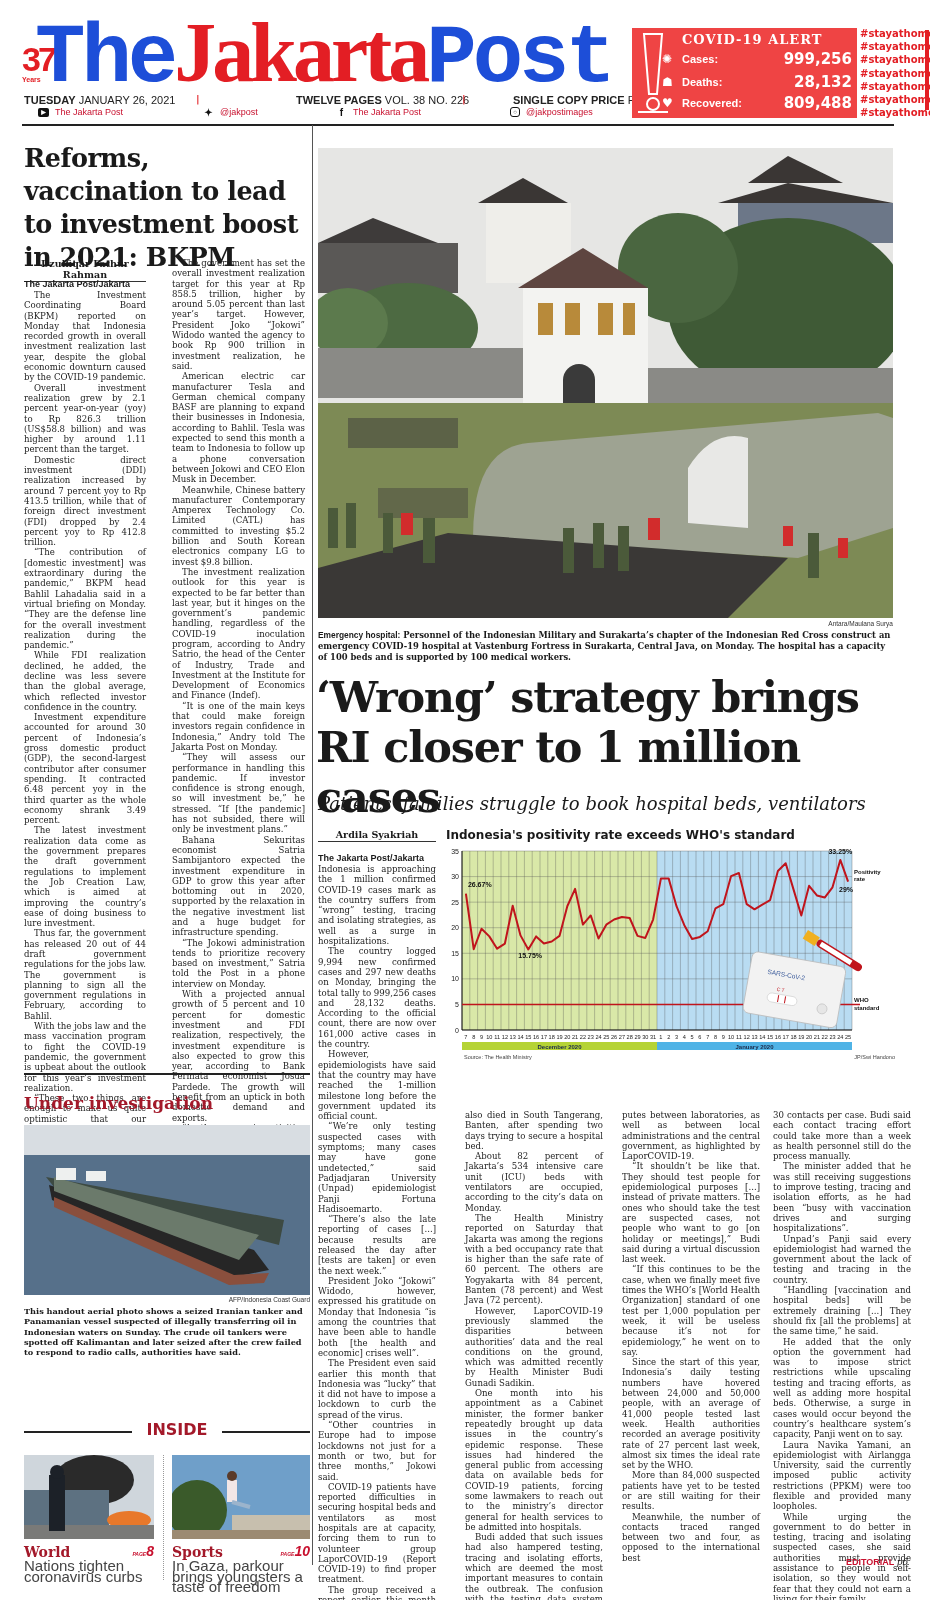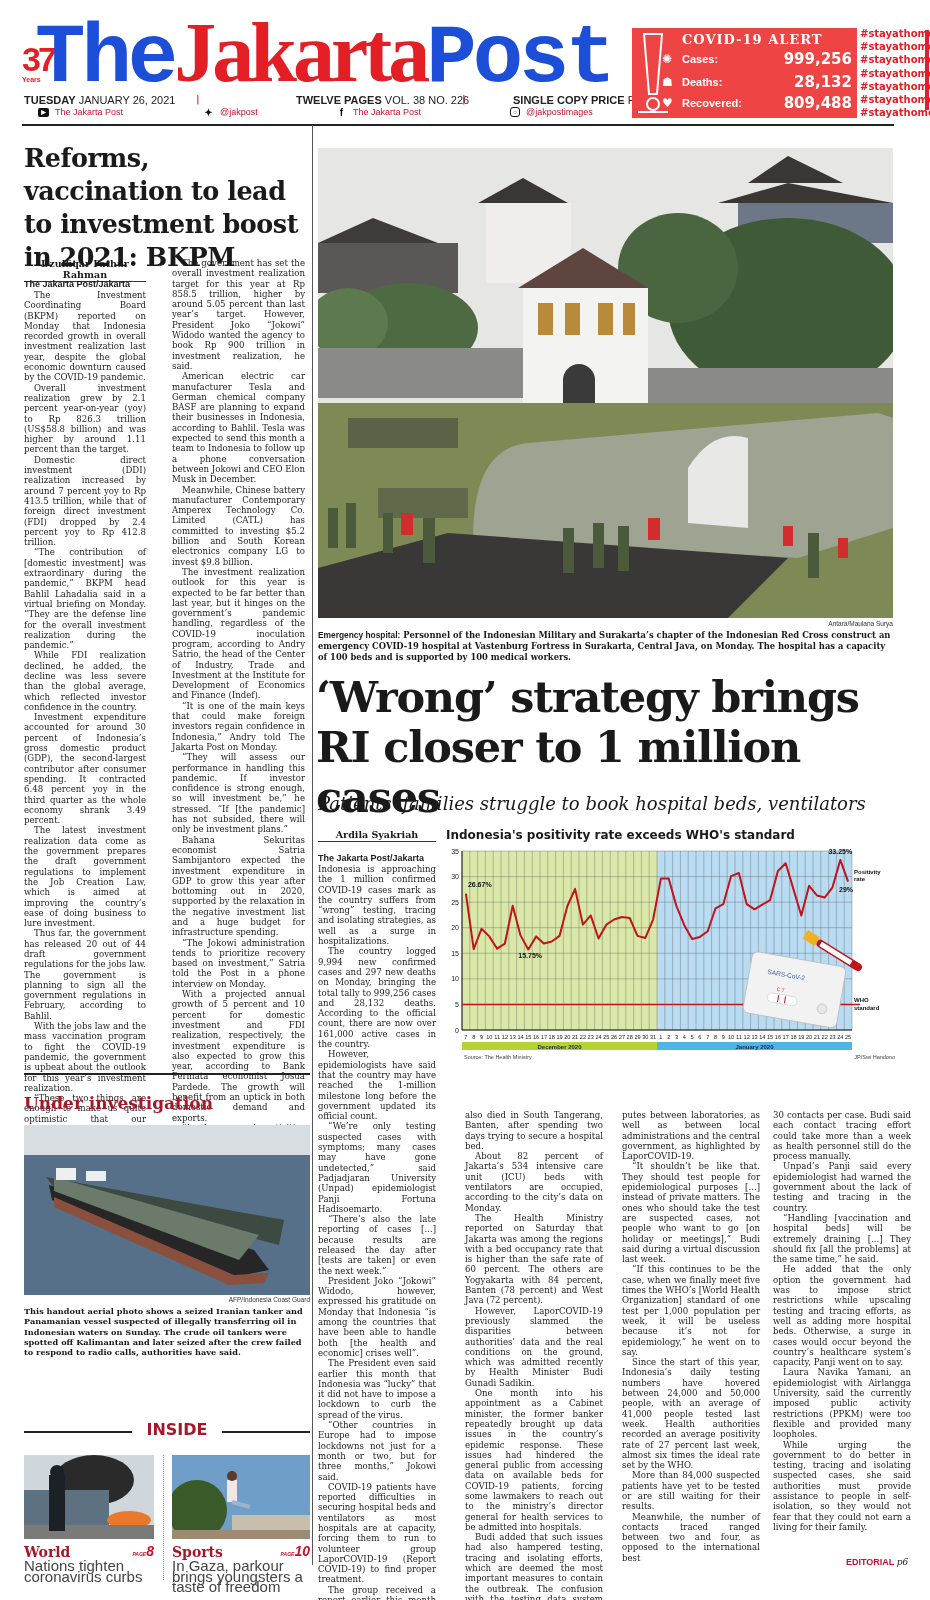--- a/index.html
+++ b/index.html
@@ -267,20 +267,21 @@
 <div class="abs body-col" style="left:622px; top:1110px; width:138px;">
   <p class="first">putes between laboratories, as well as between local administrations and the central government, as highlighted by LaporCOVID-19.</p>
   <p>“It shouldn’t be like that. They should test people for epidemiological purposes [...] instead of private matters. The ones who should take the test are suspected cases, not people who want to go [on holiday or meetings],” Budi said during a virtual discussion last week.</p>
   <p>“If this continues to be the case, when we finally meet five times the WHO’s [World Health Organization] standard of one test per 1,000 population per week, it will be useless because it’s not for epidemiology,” he went on to say.</p>
   <p>Since the start of this year, Indonesia’s daily testing numbers have hovered between 24,000 and 50,000 people, with an average of 41,000 people tested last week. Health authorities recorded an average positivity rate of 27 percent last week, almost six times the ideal rate set by the WHO.</p>
   <p>More than 84,000 suspected patients have yet to be tested or are still waiting for their results.</p>
   <p>Meanwhile, the number of contacts traced ranged between two and four, as opposed to the international best</p>
 </div>
 <div class="abs body-col" style="left:773px; top:1110px; width:138px;">
   <p class="first">30 contacts per case. Budi said each contact tracing effort could take more than a week as health personnel still do the process manually.</p>
+  <p>The minister added that he was still receiving suggestions to improve testing, tracing and isolation efforts, as he had been “busy with vaccination drives and surging hospitalizations”.</p>
   <p>Unpad’s Panji said every epidemiologist had warned the government about the lack of testing and tracing in the country.</p>
   <p>“Handling [vaccination and hospital beds] will be extremely draining [...] They should fix [all the problems] at the same time,” he said.</p>
   <p>He added that the only option the government had was to impose strict restrictions while upscaling testing and tracing efforts, as well as adding more hospital beds. Otherwise, a surge in cases would occur beyond the country’s healthcare system’s capacity, Panji went on to say.</p>
   <p>Laura Navika Yamani, an epidemiologist with Airlangga University, said the currently imposed public activity restrictions (PPKM) were too flexible and provided many loopholes.</p>
   <p>While urging the government to do better in testing, tracing and isolating suspected cases, she said authorities must provide assistance to people in self-isolation, so they would not fear that they could not earn a living for their family.</p>
 </div>
 <div class="abs" style="left:830px; top:1557px; font-family:'Liberation Sans',sans-serif; font-size:9px; white-space:nowrap;">
   <b style="color:#c8102e;padding-left:16px;">EDITORIAL</b>
   <i style="font-family:'DejaVu Serif',serif;">p6</i>
 </div>

